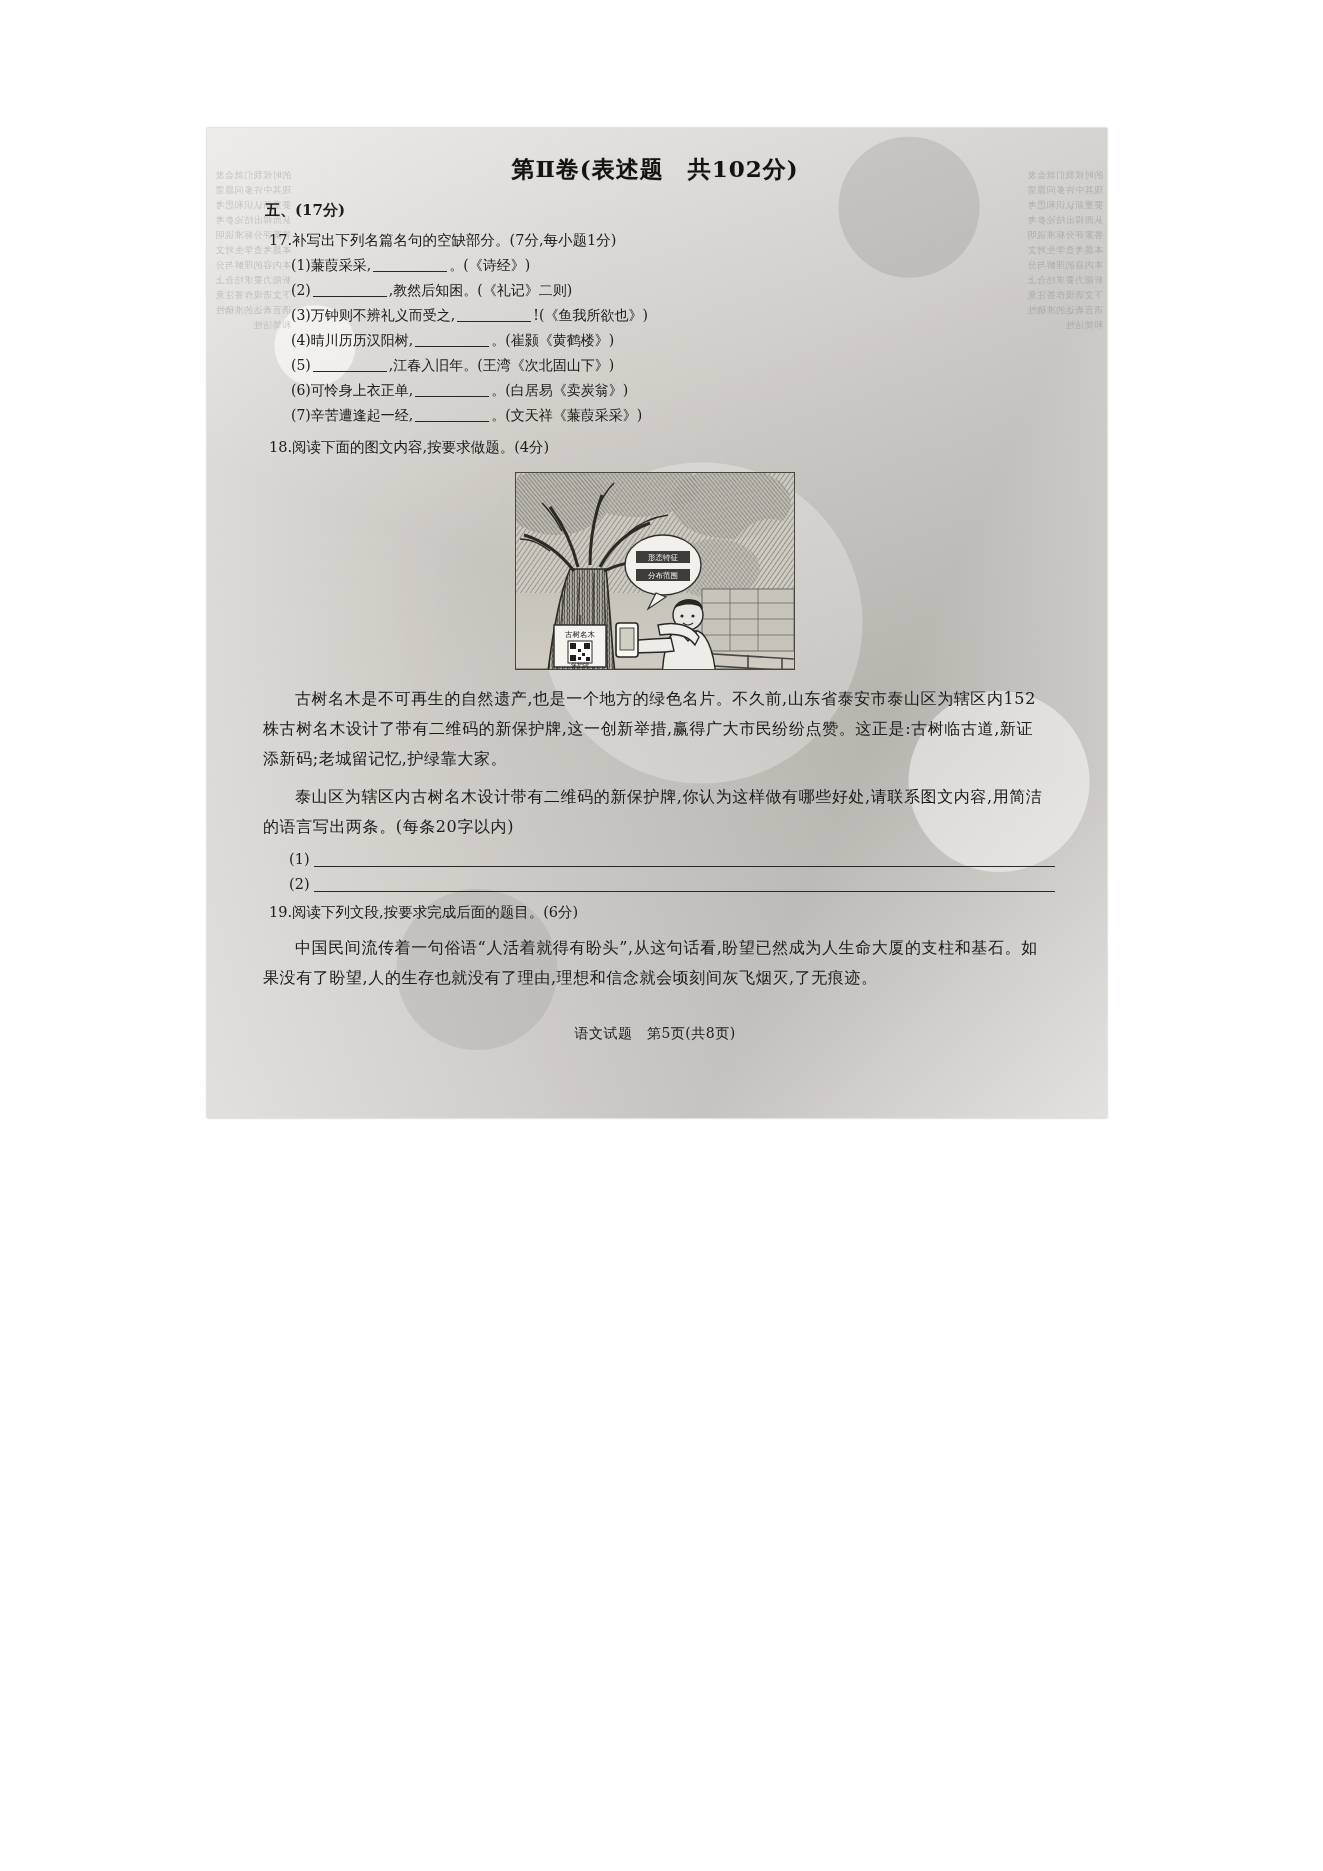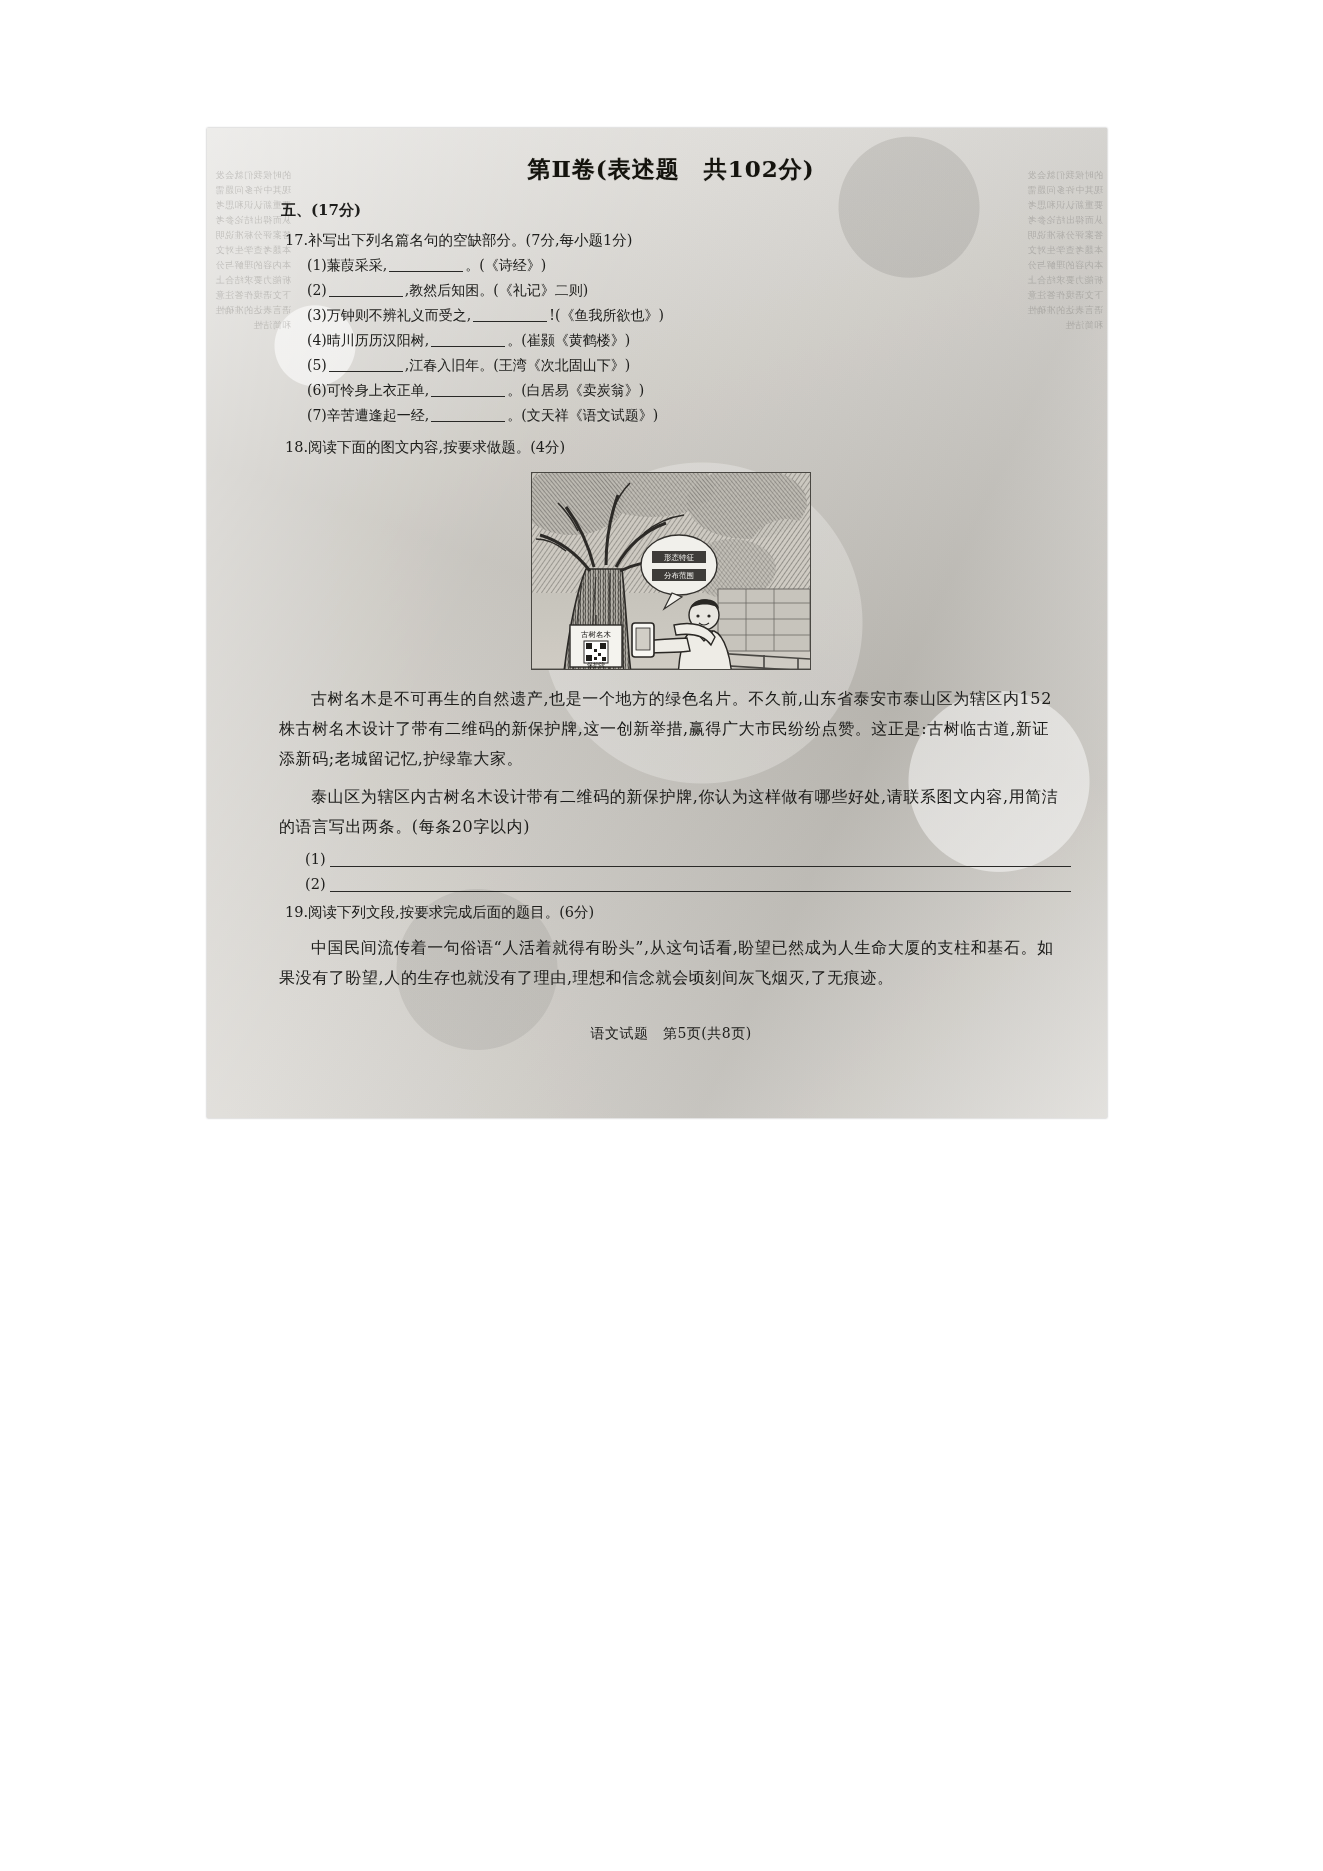--- a/index.html
+++ b/index.html
@@ -53,21 +53,21 @@
     letter-spacing: 0.5px;
     transform: scaleX(-1);
     pointer-events: none;
   }
   #bleed-left { left: 4px; }
   #bleed-right { right: 4px; }
 
   
   #page-content {
     position: absolute;
-    left: 64px;
+    left: 48px;
     top: 26px;
     width: 800px;
     color: #20201e;
     font-family: "DejaVu Sans", sans-serif;
   }
 
   .doc-title {
     text-align: center;
     font-size: 23px;
     font-weight: 700;
@@ -177,21 +177,21 @@
     <p class="q-line q-sub">
       <span>(4)</span><span>晴川历历汉阳树,</span><span class="blank-inline"></span><span>。(崔颢《黄鹤楼》)</span>
     </p>
     <p class="q-line q-sub">
       <span>(5)</span><span></span><span class="blank-inline"></span><span>,江春入旧年。(王湾《次北固山下》)</span>
     </p>
     <p class="q-line q-sub">
       <span>(6)</span><span>可怜身上衣正单,</span><span class="blank-inline"></span><span>。(白居易《卖炭翁》)</span>
     </p>
     <p class="q-line q-sub">
-      <span>(7)</span><span>辛苦遭逢起一经,</span><span class="blank-inline"></span><span>。(文天祥《语文试题》)</span>
+      <span>(7)</span><span>辛苦遭逢起一经,</span><span class="blank-inline"></span><span>。(文天祥《蒹葭采采》)</span>
     </p>
 
     <p class="q-line q-root" style="margin-top:7px;">
       <span>18.</span><span>阅读下面的图文内容,按要求做题。(4分)</span>
     </p>
 
     <div id="figure-box">
       <svg id="fig-svg" width="278" height="276" viewBox="0 0 278 276" xmlns="http://www.w3.org/2000/svg">
         <defs>
           <linearGradient id="skyg" x1="0" y1="0" x2="0" y2="1">

